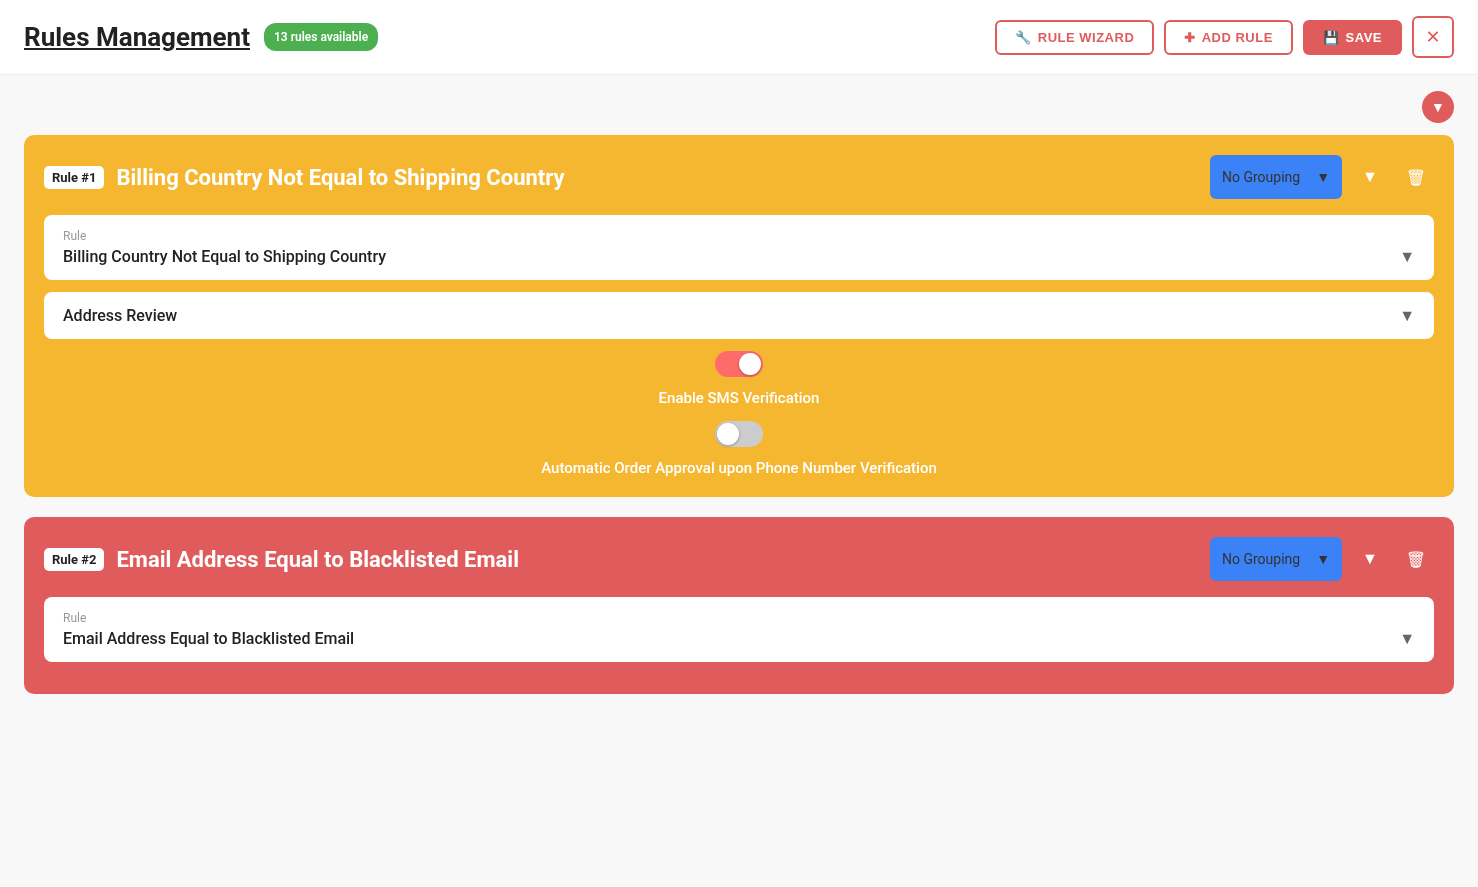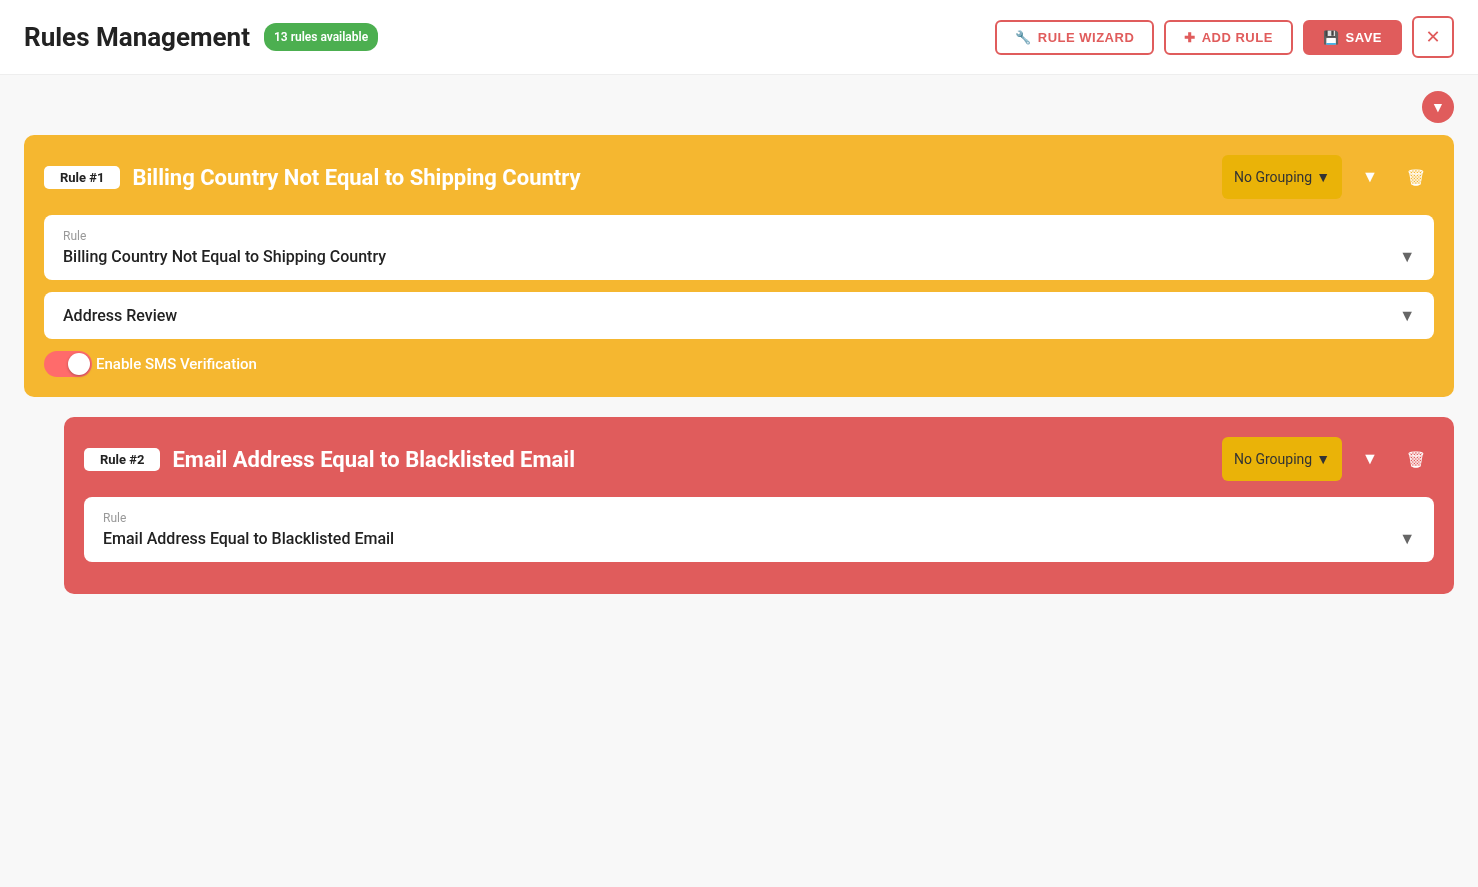--- a/index.html
+++ b/index.html
@@ -22,20 +22,21 @@
     .top-left {
       display: flex;
       align-items: center;
       gap: 14px;
     }
 
     .page-title {
       font-size: 26px;
       font-weight: 700;
       color: #222;
+      text-decoration: underline;
     }
 
     .badge {
       background: #4caf50;
       color: #fff;
       font-size: 12px;
       font-weight: 600;
       padding: 7px 10px;
       border-radius: 12px;
     }
@@ -119,42 +120,41 @@
       padding: 20px;
       margin-bottom: 20px;
     }
 
     .rule-card-yellow {
       background: #f5b730;
     }
 
     .rule-card-red {
       background: #e05c5c;
-      margin-left: 40px;
     }
 
     .rule-header {
       display: flex;
       align-items: center;
       justify-content: space-between;
       margin-bottom: 16px;
     }
 
     .rule-header-left {
       display: flex;
       align-items: center;
       gap: 12px;
     }
 
     .rule-label {
       background: #fff;
       color: #222;
       font-size: 13px;
       font-weight: 700;
-      padding: 4px 16px;
+      padding: 4px 8px;
       border-radius: 5px;
     }
 
     .rule-title {
       font-size: 22px;
       font-weight: 700;
       color: #fff;
     }
 
     .rule-header-right {
@@ -206,21 +206,22 @@
     .toggles-section {
       display: flex;
       flex-direction: column;
       gap: 14px;
       margin-top: 4px;
     }
 
     .toggle-row {
       display: flex;
       align-items: center;
-      gap: 4px;
+      gap: 12px;
+      flex-direction: column;
     }
 
     .toggle {
       width: 48px;
       height: 26px;
       border-radius: 13px;
       position: relative;
       cursor: pointer;
       flex-shrink: 0;
     }
@@ -254,24 +255,24 @@
 
     .toggle-text {
       font-size: 15px;
       color: #fff;
       font-weight: 500;
     }
 
     .grouping-wrapper {
       display: flex;
       align-items: center;
-      background: #eab308;
+      background: #3b82f6;
       border-radius: 6px;
       padding: 14px 12px;
-      gap: 4px;
+      gap: 16px;
       cursor: pointer;
     }
 
     .grouping-wrapper span {
       font-size: 14px;
       color: #333;
     }
 
     .chevron-down {
       font-size: 14px;
@@ -348,20 +349,26 @@
       </div>
     </div>
 
     <div class="toggles-section">
       <div class="toggle-row">
         <div class="toggle toggle-on">
           <div class="toggle-knob toggle-knob-on"></div>
         </div>
         <span class="toggle-text">Enable SMS Verification</span>
       </div>
+      <div class="toggle-row">
+        <div class="toggle toggle-off">
+          <div class="toggle-knob toggle-knob-off"></div>
+        </div>
+        <span class="toggle-text">Automatic Order Approval upon Phone Number Verification</span>
+      </div>
     </div>
   </div>
 
   <div class="rule-card rule-card-red">
     <div class="rule-header">
       <div class="rule-header-left">
         <span class="rule-label">Rule #2</span>
         <span class="rule-title">Email Address Equal to Blacklisted Email</span>
       </div>
       <div class="rule-header-right">

